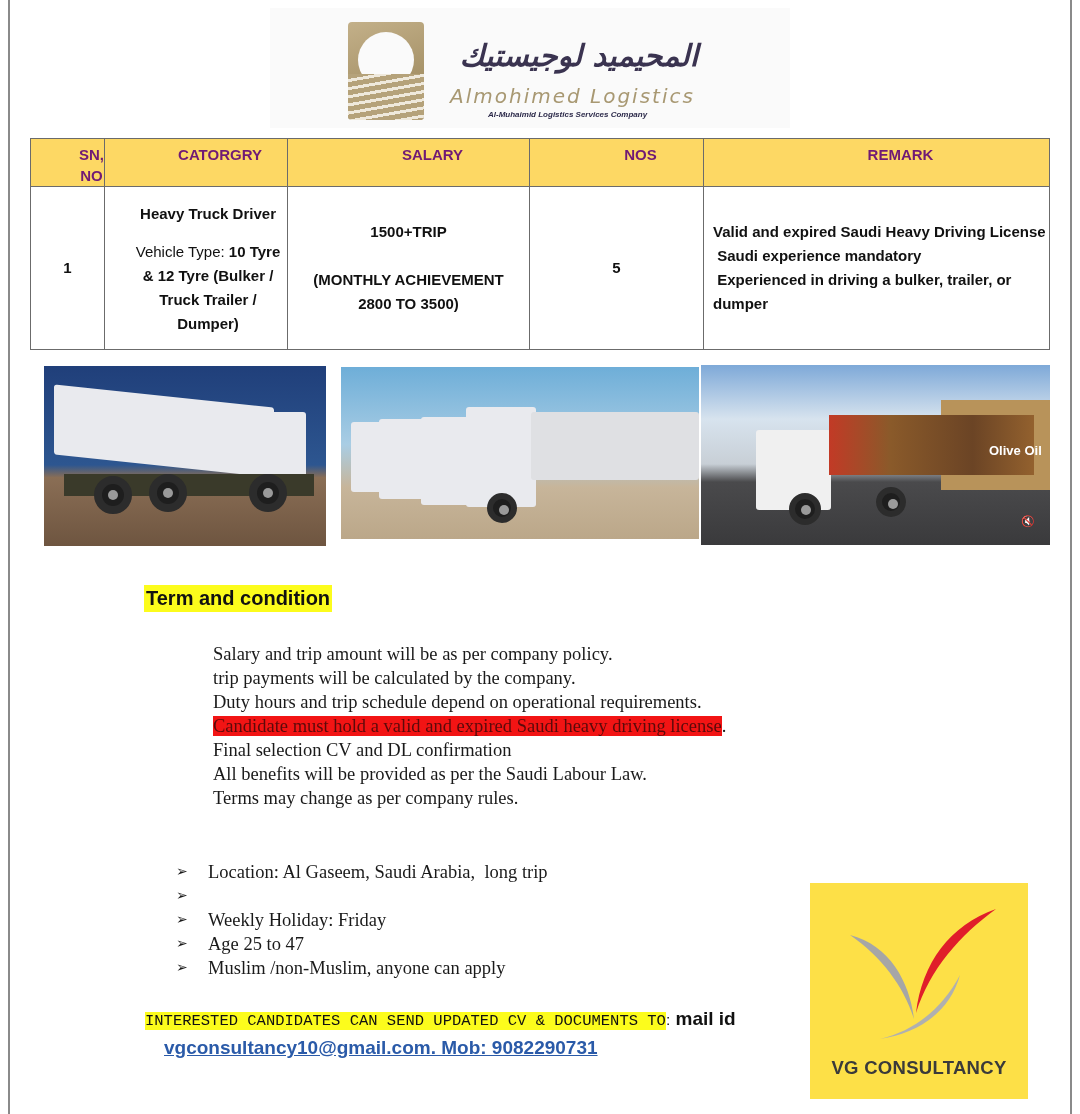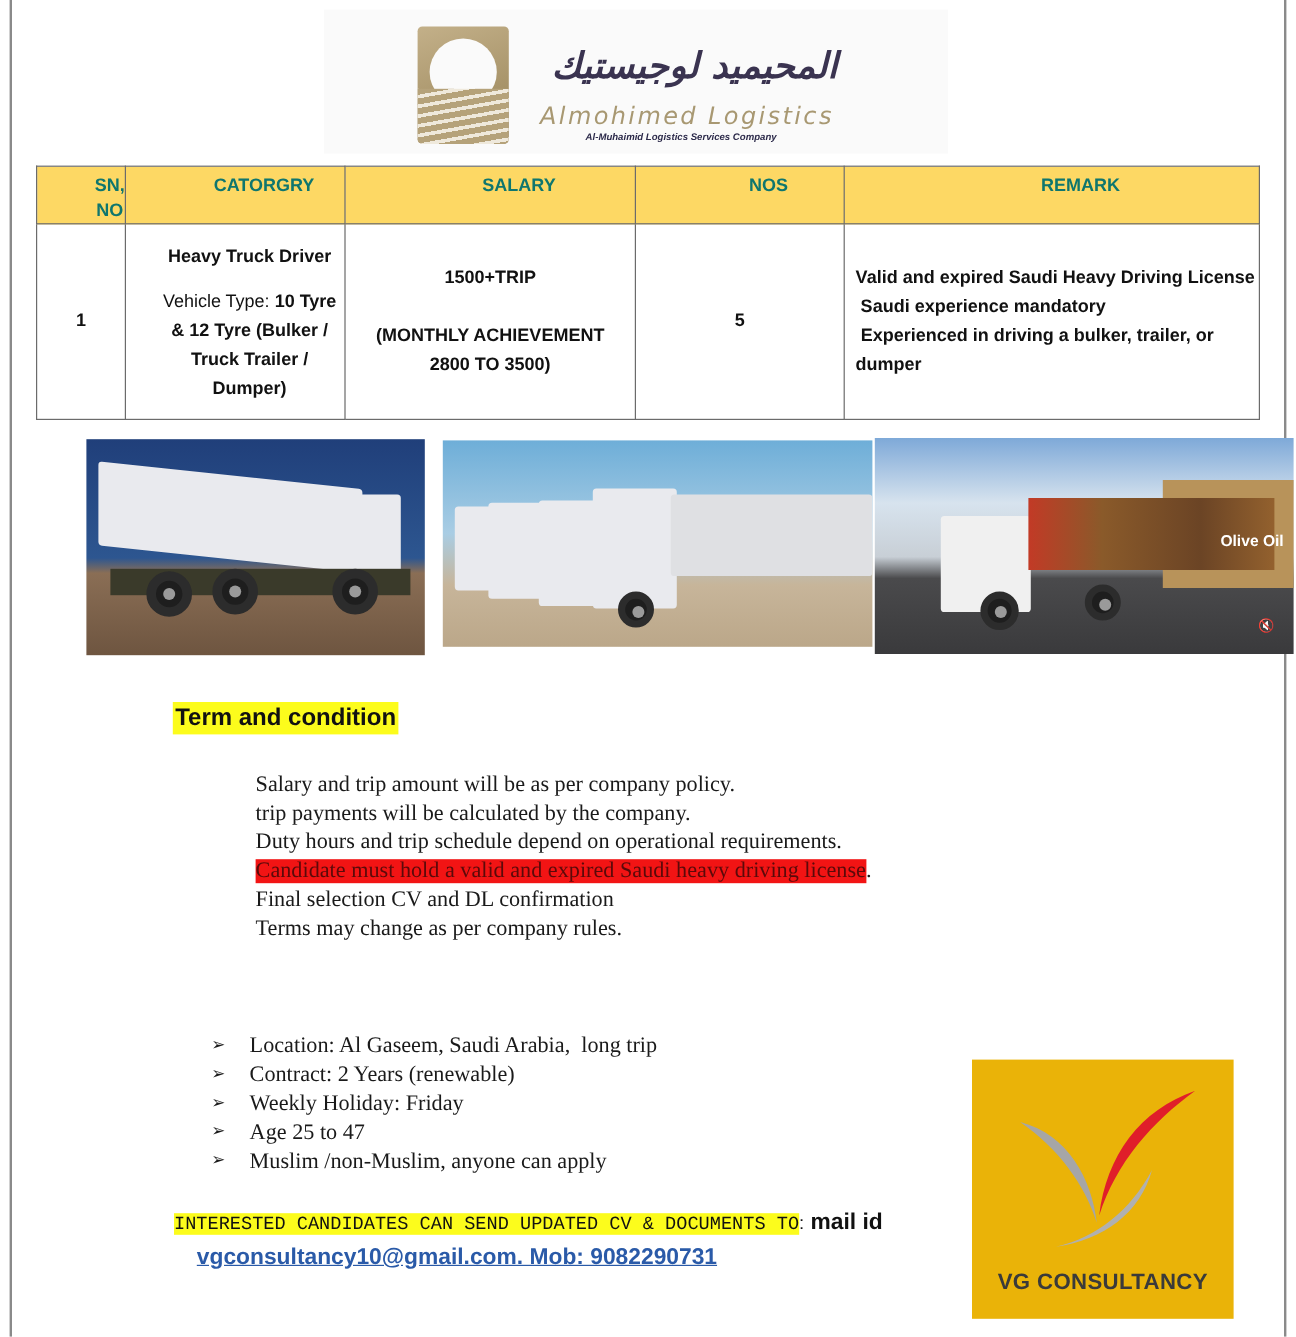--- a/index.html
+++ b/index.html
@@ -14,32 +14,32 @@
     background: linear-gradient(160deg, #c3b089 0%, #a8946a 60%, #9a8760 100%); overflow: hidden; }
   .logo-mark .sun { position: absolute; left: 10px; top: 10px; width: 56px; height: 56px; border-radius: 50%; background: #fafafa; }
   .logo-mark .field { position: absolute; left: 0; top: 52px; width: 76px; height: 46px;
     background: repeating-linear-gradient(170deg, #b5a27a 0px, #b5a27a 5px, #efe9dc 5px, #efe9dc 8px); }
   .logo-arabic { position: absolute; left: 178px; top: 30px; width: 250px; text-align: right; font-family: "DejaVu Sans", sans-serif; font-size: 30px; font-weight: bold; color: #3a3350; direction: rtl; }
   .logo-en { position: absolute; left: 180px; top: 76px; font-family: "DejaVu Sans", sans-serif; font-size: 20px; letter-spacing: 2px; color: #a89872; }
   .logo-sub { position: absolute; left: 204px; top: 102px; font-size: 8px; font-weight: bold; color: #2c2a4a; margin-left: 14px; }
 
   
   table.jobs { position: absolute; left: 30px; top: 138px; width: 1020px; border-collapse: collapse; font-family: "Liberation Sans", sans-serif; }
-  table.jobs th { background: #fdd864; color: #0f766e; font-size: 15px; font-weight: bold; border: 1px solid #6b6b6b; height: 48px; vertical-align: top; padding-top: 5px; line-height: 21px; padding-left: 48px; }
+  table.jobs th { background: #fdd864; color: #701a75; font-size: 15px; font-weight: bold; border: 1px solid #6b6b6b; height: 48px; vertical-align: top; padding-top: 5px; line-height: 21px; padding-left: 48px; }
   table.jobs td { border: 1px solid #6b6b6b; height: 163px; font-size: 15px; color: #111; vertical-align: middle; line-height: 24px; }
   .c-sn { width: 74px; } .c-cat { width: 183px; } .c-sal { width: 242px; } .c-nos { width: 174px; }
   td.center { text-align: center; font-weight: bold; }
   .cat-title { font-weight: bold; display: block; margin-bottom: 14px; }
   .cat-lbl { font-weight: normal; }
   td.cat { vertical-align: top; padding-top: 2px; text-align: center; padding-left: 24px; }
   td.remark { padding-left: 9px; font-weight: bold; font-size: 15.5px; }
   td.remark span { display: block; }
 
   
-  .photo { position: absolute; overflow: hidden; margin-left: 28px; }
+  .photo { position: absolute; overflow: hidden; }
   .photo1 { left: 44px; top: 366px; width: 282px; height: 180px; background: linear-gradient(180deg, #203f7a 0%, #2d5690 55%, #8a6e55 62%, #6e5540 100%); }
   .photo2 { left: 341px; top: 367px; width: 358px; height: 172px; background: linear-gradient(180deg, #6eaed8 0%, #a9cde4 45%, #c7b59a 70%, #bba789 100%); }
   .photo3 { left: 701px; top: 365px; width: 349px; height: 180px; background: linear-gradient(180deg, #7ea9d8 0%, #d7e3ee 30%, #c8cfd6 55%, #4a4a4c 65%, #3a3a3c 100%); }
   .truck-body { position: absolute; background: #e9eaee; border-radius: 3px; }
   .truck-wheel { position: absolute; width: 38px; height: 38px; border-radius: 50%; background: #1e1e1e; border: 8px solid #2c2c2c; }
   .truck-wheel::after { content: ""; position: absolute; left: 6px; top: 6px; width: 10px; height: 10px; border-radius: 50%; background: #9a9a9a; }
   .trailer-ad { position: absolute; left: 128px; top: 50px; width: 205px; height: 60px; background: linear-gradient(90deg, #c23a26 0%, #8a5a2a 30%, #6b4425 70%, #93612e 100%); }
   .ad-text { position: absolute; left: 288px; top: 78px; font-size: 13px; color: #fff; font-weight: bold; }
   .mute-icon { position: absolute; left: 320px; top: 150px; font-size: 11px; color: #fff; }
 
@@ -51,21 +51,21 @@
   .bullets li { display: flex; }
   .bullets .arrow { width: 32px; font-size: 14px; }
 
   
   .contact { position: absolute; left: 145px; top: 1008px; font-size: 15.5px; font-weight: bold; }
   .contact .hl { background: #fcfc1c; font-weight: normal; color: #111; font-size: 15.5px; font-family: Liberation Mono, monospace; }
   .contact .mail { font-size: 19px; font-weight: bold; }
   .contact-link { position: absolute; left: 145px; top: 1037px; font-size: 19px; font-weight: bold; color: #2a5aa8; text-decoration: underline; margin-left: 19px; }
 
   
-  .vg-box { position: absolute; left: 810px; top: 883px; width: 218px; height: 216px; background: #eab308; }
+  .vg-box { position: absolute; left: 810px; top: 883px; width: 218px; height: 216px; background: #fde047; }
   .vg-name { position: absolute; left: 0; top: 174px; width: 218px; text-align: center; font-size: 18.5px; font-weight: bold; color: #3a3a3a; letter-spacing: 0.3px; }
 </style>
 </head>
 <body>
 
 <div class="page-border-l"></div>
 <div class="page-border-r"></div>
 
 <div class="logo-box">
   <div class="logo-mark">
@@ -136,31 +136,31 @@
   <div class="mute-icon">🔇</div>
 </div>
 
 <div class="terms-title">Term and condition</div>
 <div class="terms-list">
   <div>Salary and trip amount will be as per company policy.</div>
   <div>trip payments will be calculated by the company.</div>
   <div>Duty hours and trip schedule depend on operational requirements.</div>
   <div><span class="hl">Candidate must hold a valid and expired Saudi heavy driving license</span><span>.</span></div>
   <div>Final selection CV and DL confirmation</div>
+  <div>All benefits will be provided as per the Saudi Labour Law.</div>
   <div>Terms may change as per company rules.</div>
 </div>
 
 <ul class="bullets">
   <li>
       <span class="arrow">➢</span>
       <span style="white-space:pre">Location: Al Gaseem, Saudi Arabia,  long trip</span>
     </li>
   <li>
       <span class="arrow">➢</span>
-      <span>Contract: 2 Years (renewable)</span>
     </li>
   <li>
       <span class="arrow">➢</span>
       <span>Weekly Holiday: Friday</span>
     </li>
   <li>
       <span class="arrow">➢</span>
       <span>Age 25 to 47</span>
     </li>
   <li>

